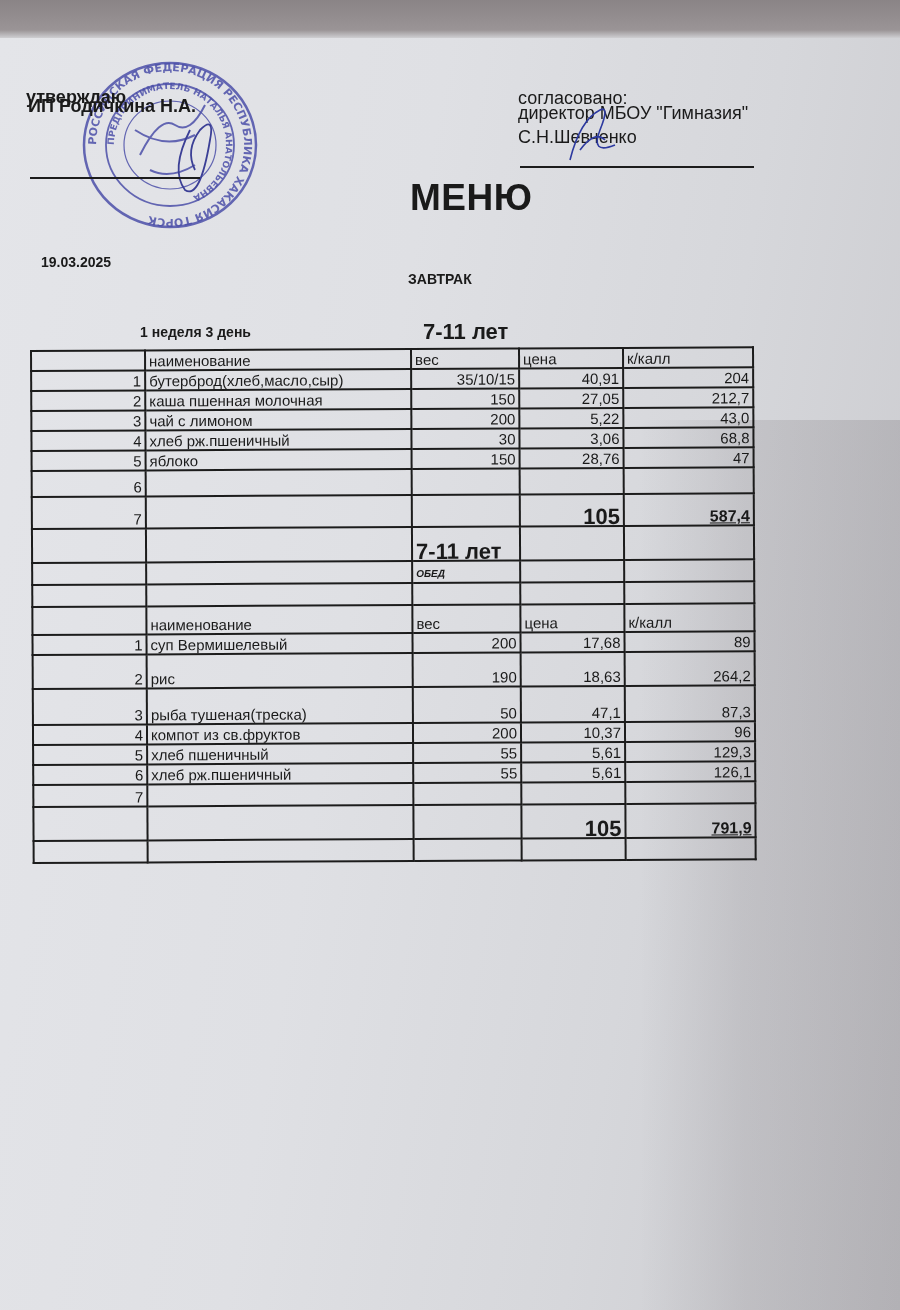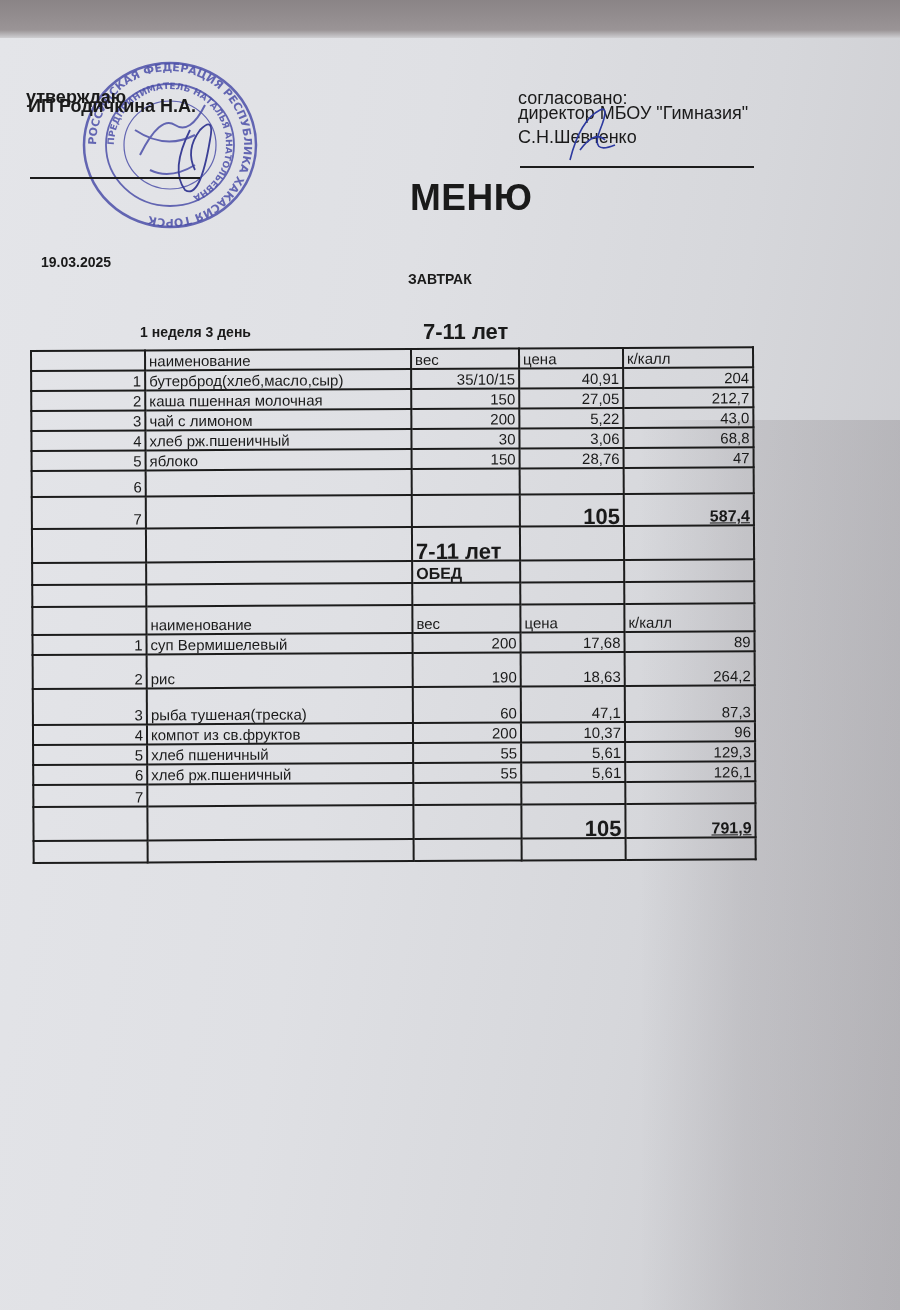--- a/index.html
+++ b/index.html
@@ -34,21 +34,21 @@
     font-size: 15px; transform-origin: left top;
   }
   table.menu td {
     border: 2px solid #1c1c1c; padding: 0 3px; vertical-align: bottom;
     white-space: nowrap; overflow: visible; height: 18px; line-height: 17px;
   }
   td.num { text-align: right; }
   td.big { font-size: 22px; font-weight: bold; line-height: 22px; margin-top: 40px; }
   td.tot { font-size: 16px; font-weight: bold; text-decoration: underline; }
   td.agehdr { font-size: 22px; font-weight: bold; line-height: 24px; }
-  td.sec { font-weight: bold; font-size: 16px; }
+  td.sec { font-weight: bold; font-size: 10px; font-style: italic; }
 </style>
 </head>
 <body>
 
 <div class="paper"></div>
 <div class="shade"></div>
 
 <svg class="stamp" viewBox="0 0 180 170">
   <defs>
     <path id="outerArc" d="M 90,85 m -74,0 a 74,74 0 1,1 148,0 a 74,74 0 1,1 -148,0"></path>
@@ -193,21 +193,21 @@
     <tr style="height:34px">
       <td class="num">2</td>
       <td>рис</td>
       <td class="num">190</td>
       <td class="num">18,63</td>
       <td class="num">264,2</td>
     </tr>
     <tr style="height:36px">
       <td class="num">3</td>
       <td>рыба тушеная(треска)</td>
-      <td class="num">60</td>
+      <td class="num">50</td>
       <td class="num">47,1</td>
       <td class="num">87,3</td>
     </tr>
     <tr>
       <td class="num">4</td>
       <td>компот из св.фруктов</td>
       <td class="num">200</td>
       <td class="num">10,37</td>
       <td class="num">96</td>
     </tr>

